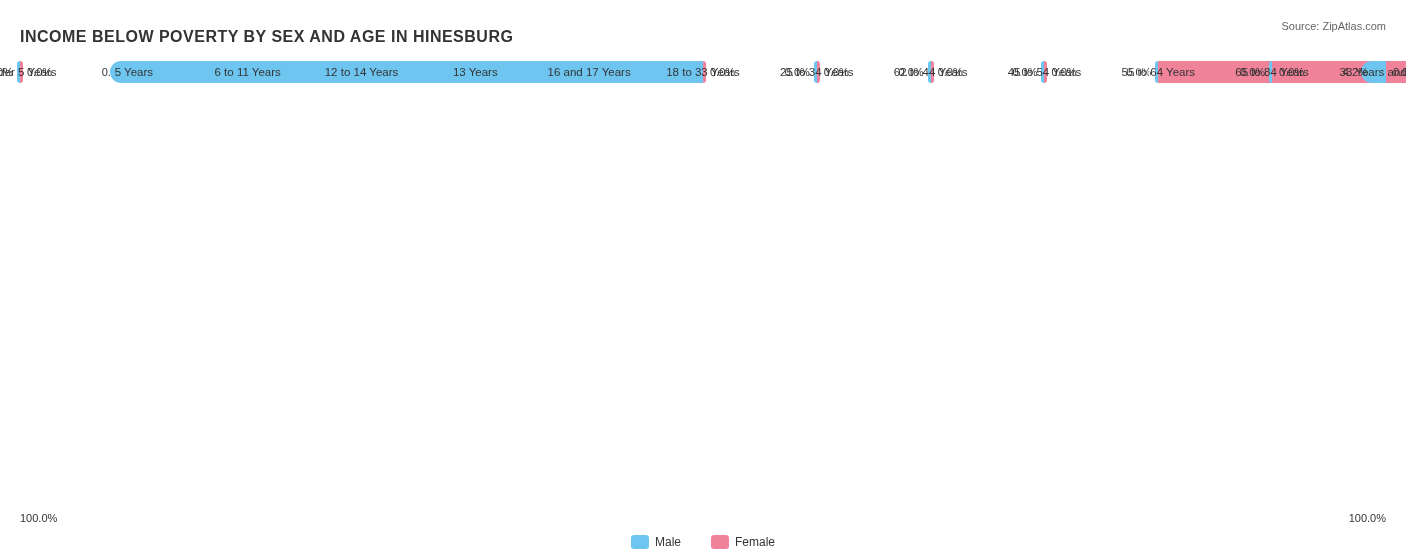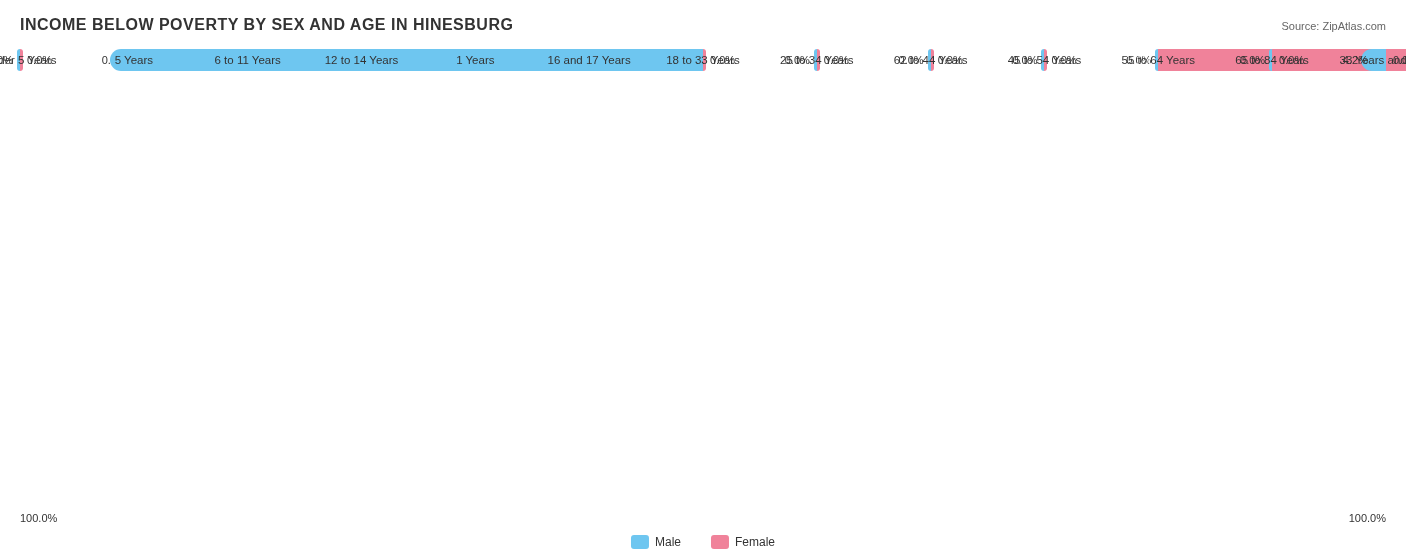--- a/index.html
+++ b/index.html
@@ -6,21 +6,21 @@
     body {
       font-family: Arial, sans-serif;
       background: #fff;
       width: 1406px;
       height: 559px;
       overflow: hidden;
     }
     .chart-container {
       width: 1406px;
       height: 559px;
-      padding: 16px 20px 50px 20px;
+      padding: 28px 20px 50px 20px;
       position: relative;
     }
     .chart-title {
       font-size: 16px;
       font-weight: bold;
       color: #333;
       margin-bottom: 10px;
       text-transform: uppercase;
       letter-spacing: 0.5px;
     }
@@ -194,21 +194,21 @@
         <div class="right-side">
           <div class="female-bar" style="width: 3px; left: 0px;"></div>
           <span class="female-value" style="left: 7px; color: rgb(51, 51, 51);">0.0%</span>
         </div>
       </div>
       <div class="bar-row">
         <div class="left-side">
           <div class="male-bar" style="width: 3px; right: 0px;"></div>
           <span class="male-value" style="right: 7px; color: rgb(51, 51, 51);">0.0%</span>
         </div>
-        <div class="label-center">1 Years</div>
+        <div class="label-center">13 Years</div>
         <div class="right-side">
           <div class="female-bar" style="width: 3px; left: 0px;"></div>
           <span class="female-value" style="left: 7px; color: rgb(51, 51, 51);">0.0%</span>
         </div>
       </div>
       <div class="bar-row">
         <div class="left-side">
           <div class="male-bar" style="width: 3px; right: 0px;"></div>
           <span class="male-value" style="right: 7px; color: rgb(51, 51, 51);">0.0%</span>
         </div>

